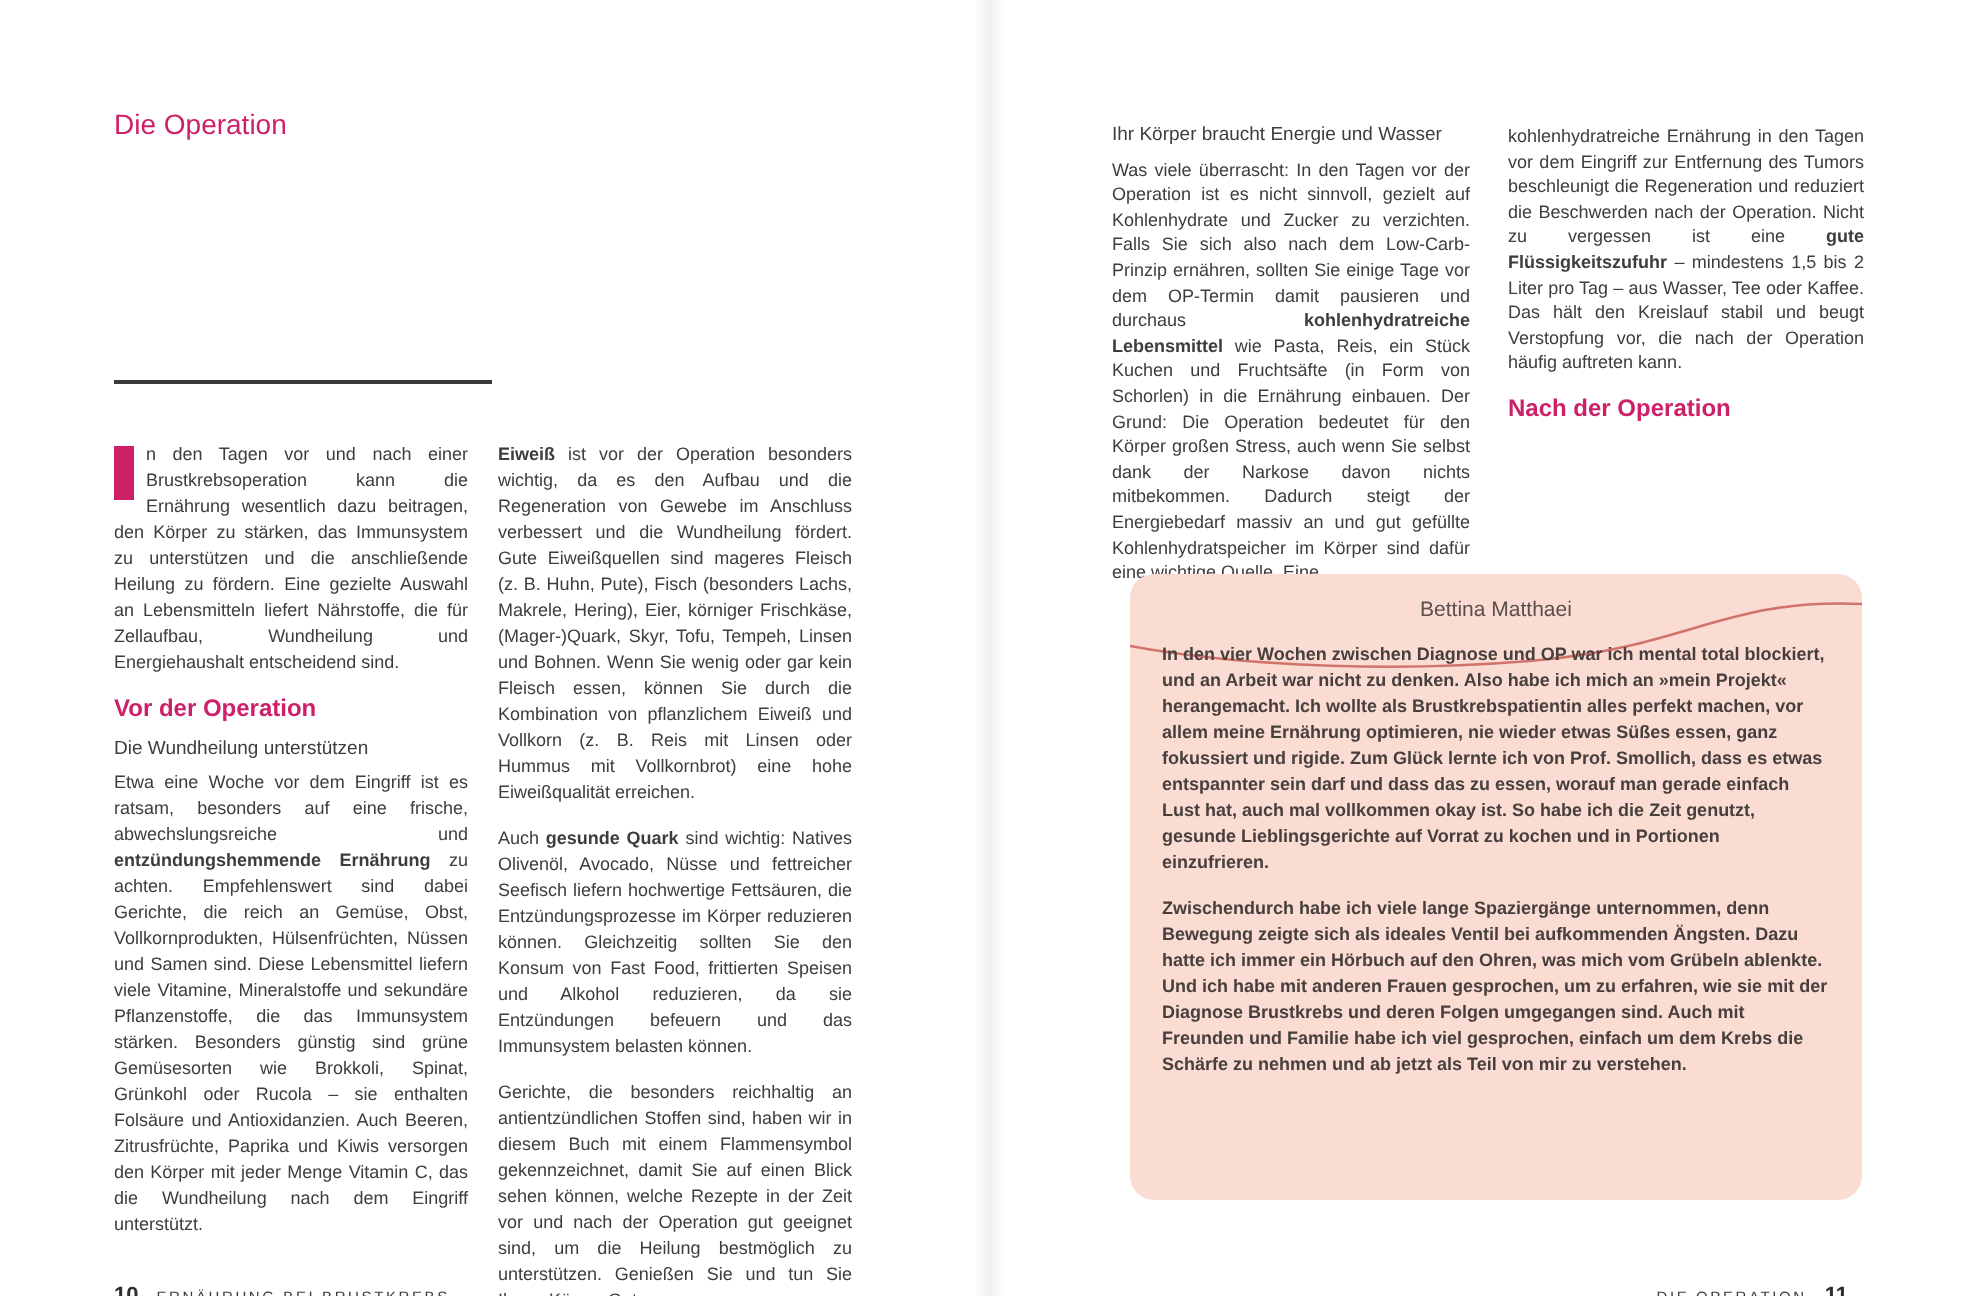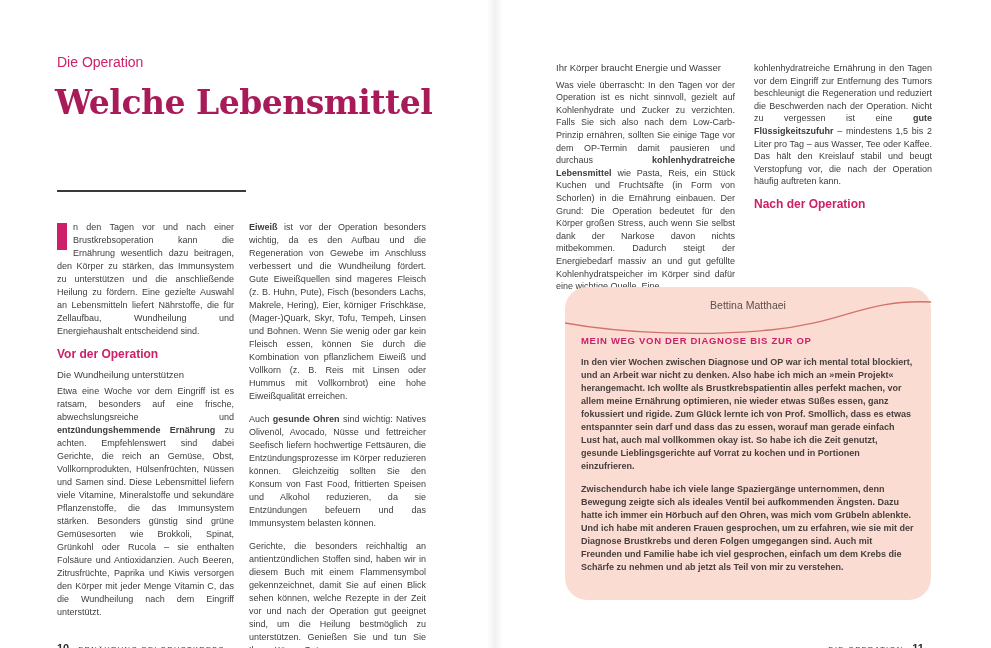--- a/index.html
+++ b/index.html
@@ -22,49 +22,48 @@
   .sub-h{font-weight:400;font-size:9.5px;margin:0 0 4px 0;text-align:left;}
   .b{font-weight:700;}
   .dropcap{display:block;float:left;width:10px;height:27px;background:#cd2068;color:transparent;
            overflow:hidden;margin:2px 6px 1px 0;}
   .footer{position:absolute;top:612px;display:flex;align-items:baseline;gap:9px;margin-top:30px;}
   .footer-left{left:57px;}
   .footer-right{right:60px;}
   .pg{font-weight:700;font-size:11px;color:#2e2e2e;}
   .flabel{font-size:7.5px;letter-spacing:1.3px;color:#3d3d3d;}
   .story-box{position:absolute;left:565px;top:287px;width:366px;height:313px;
-             background:#fbdcd3;border-radius:22px;box-sizing:border-box;padding:12px 16px 0 16px;}
+             background:#fbdcd3;border-radius:12px;box-sizing:border-box;padding:12px 16px 0 16px;}
   .story-author{text-align:center;font-size:10.5px;color:#5a4f4c;position:relative;z-index:2;}
   .story-h{margin-top:24px;color:#cd2068;font-weight:700;font-size:9.5px;letter-spacing:0.7px;
            position:relative;z-index:2;text-align:left;}
   .story-box p{font-weight:700;font-size:9px;line-height:13px;color:#473f3d;margin:10px 0 0 0;
                position:relative;z-index:2;text-align:left;}
   .swoosh{position:absolute;left:0;top:0;width:366px;height:80px;z-index:1;}
 </style>
 </head>
 <body>
 
 <div id="spread">
 
   <div class="kicker">Die Operation</div>
   <div class="title">
-    <div>Welche Lebensmittel</div>
   </div>
   <div class="rule"></div>
 
   <div class="col" id="lcol1">
     <p><span class="dropcap">I</span><span><span>n den Tagen vor und nach einer Brustkrebsoperation kann die Ernährung wesentlich dazu beitragen, den Körper zu stärken, das Immunsystem zu unterstützen und die anschließende Heilung zu fördern. Eine gezielte Auswahl an Lebensmitteln liefert Nährstoffe, die für Zellaufbau, Wundheilung und Energiehaushalt entscheidend sind.</span></span></p>
     <div class="section-h">Vor der Operation</div>
     <div class="sub-h">Die Wundheilung unterstützen</div>
     <p><span>Etwa eine Woche vor dem Eingriff ist es ratsam, besonders auf eine frische, abwechslungsreiche und </span><span class="b">entzündungshemmende Ernährung</span><span> zu achten. Empfehlenswert sind dabei Gerichte, die reich an Gemüse, Obst, Vollkornprodukten, Hülsenfrüchten, Nüssen und Samen sind. Diese Lebensmittel liefern viele Vitamine, Mineralstoffe und sekundäre Pflanzenstoffe, die das Immunsystem stärken. Besonders günstig sind grüne Gemüsesorten wie Brokkoli, Spinat, Grünkohl oder Rucola – sie enthalten Folsäure und Antioxidanzien. Auch Beeren, Zitrusfrüchte, Paprika und Kiwis versorgen den Körper mit jeder Menge Vitamin C, das die Wundheilung nach dem Eingriff unterstützt.</span></p>
   </div>
 
   <div class="col" id="lcol2">
     <p><span class="b">Eiweiß</span><span> ist vor der Operation besonders wichtig, da es den Aufbau und die Regeneration von Gewebe im Anschluss verbessert und die Wundheilung fördert. Gute Eiweißquellen sind mageres Fleisch (z. B. Huhn, Pute), Fisch (besonders Lachs, Makrele, Hering), Eier, körniger Frischkäse, (Mager-)Quark, Skyr, Tofu, Tempeh, Linsen und Bohnen. Wenn Sie wenig oder gar kein Fleisch essen, können Sie durch die Kombination von pflanzlichem Eiweiß und Vollkorn (z. B. Reis mit Linsen oder Hummus mit Vollkornbrot) eine hohe Eiweißqualität erreichen.</span></p>
-    <p><span>Auch </span><span class="b">gesunde Ohren</span><span> sind wichtig: Natives Olivenöl, Avocado, Nüsse und fettreicher Seefisch liefern hochwertige Fettsäuren, die Entzündungsprozesse im Körper reduzieren können. Gleichzeitig sollten Sie den Konsum von Fast Food, frittierten Speisen und Alkohol reduzieren, da sie Entzündungen befeuern und das Immunsystem belasten können.</span></p>
+    <p><span>Auch </span><span class="b">gesunde Quark</span><span> sind wichtig: Natives Olivenöl, Avocado, Nüsse und fettreicher Seefisch liefern hochwertige Fettsäuren, die Entzündungsprozesse im Körper reduzieren können. Gleichzeitig sollten Sie den Konsum von Fast Food, frittierten Speisen und Alkohol reduzieren, da sie Entzündungen befeuern und das Immunsystem belasten können.</span></p>
     <p><span>Gerichte, die besonders reichhaltig an antientzündlichen Stoffen sind, haben wir in diesem Buch mit einem Flammensymbol gekennzeichnet, damit Sie auf einen Blick sehen können, welche Rezepte in der Zeit vor und nach der Operation gut geeignet sind, um die Heilung bestmöglich zu unterstützen. Genießen Sie und tun Sie Ihrem Körper Gutes.</span></p>
   </div>
 
   <div class="footer footer-left">
     <span class="pg">10</span>
     <span class="flabel">ERNÄHRUNG BEI BRUSTKREBS</span>
   </div>
 
   <div class="gutter"></div>
 
@@ -76,21 +75,20 @@
   <div class="col" id="rcol2">
     <p><span>kohlenhydratreiche Ernährung in den Tagen vor dem Eingriff zur Entfernung des Tumors beschleunigt die Regeneration und reduziert die Beschwerden nach der Operation. Nicht zu vergessen ist eine </span><span class="b">gute Flüssigkeitszufuhr</span><span> – mindestens 1,5 bis 2 Liter pro Tag – aus Wasser, Tee oder Kaffee. Das hält den Kreislauf stabil und beugt Verstopfung vor, die nach der Operation häufig auftreten kann.</span></p>
     <div class="section-h">Nach der Operation</div>
   </div>
 
   <div class="story-box">
     <svg class="swoosh" viewBox="0 0 366 80" preserveAspectRatio="none">
       <path d="M0 36 C 60 47 140 49 205 43 C 280 36 298 12 366 15" fill="none" stroke="#d2736b" stroke-width="1.3"></path>
     </svg>
     <div class="story-author">Bettina Matthaei</div>
-    <div class="story-h">MEIN WEG VON DER DIAGNOSE BIS ZUR OP</div>
     <p>In den vier Wochen zwischen Diagnose und OP war ich mental total blockiert, und an Arbeit war nicht zu denken. Also habe ich mich an »mein Projekt« herangemacht. Ich wollte als Brustkrebspatientin alles perfekt machen, vor allem meine Ernährung optimieren, nie wieder etwas Süßes essen, ganz fokussiert und rigide. Zum Glück lernte ich von Prof. Smollich, dass es etwas entspannter sein darf und dass das zu essen, worauf man gerade einfach Lust hat, auch mal vollkommen okay ist. So habe ich die Zeit genutzt, gesunde Lieblingsgerichte auf Vorrat zu kochen und in Portionen einzufrieren.</p>
     <p>Zwischendurch habe ich viele lange Spaziergänge unternommen, denn Bewegung zeigte sich als ideales Ventil bei aufkommenden Ängsten. Dazu hatte ich immer ein Hörbuch auf den Ohren, was mich vom Grübeln ablenkte. Und ich habe mit anderen Frauen gesprochen, um zu erfahren, wie sie mit der Diagnose Brustkrebs und deren Folgen umgegangen sind. Auch mit Freunden und Familie habe ich viel gesprochen, einfach um dem Krebs die Schärfe zu nehmen und ab jetzt als Teil von mir zu verstehen.</p>
   </div>
 
   <div class="footer footer-right">
     <span class="flabel">DIE OPERATION</span>
     <span class="pg">11</span>
   </div>
 
 </div>

